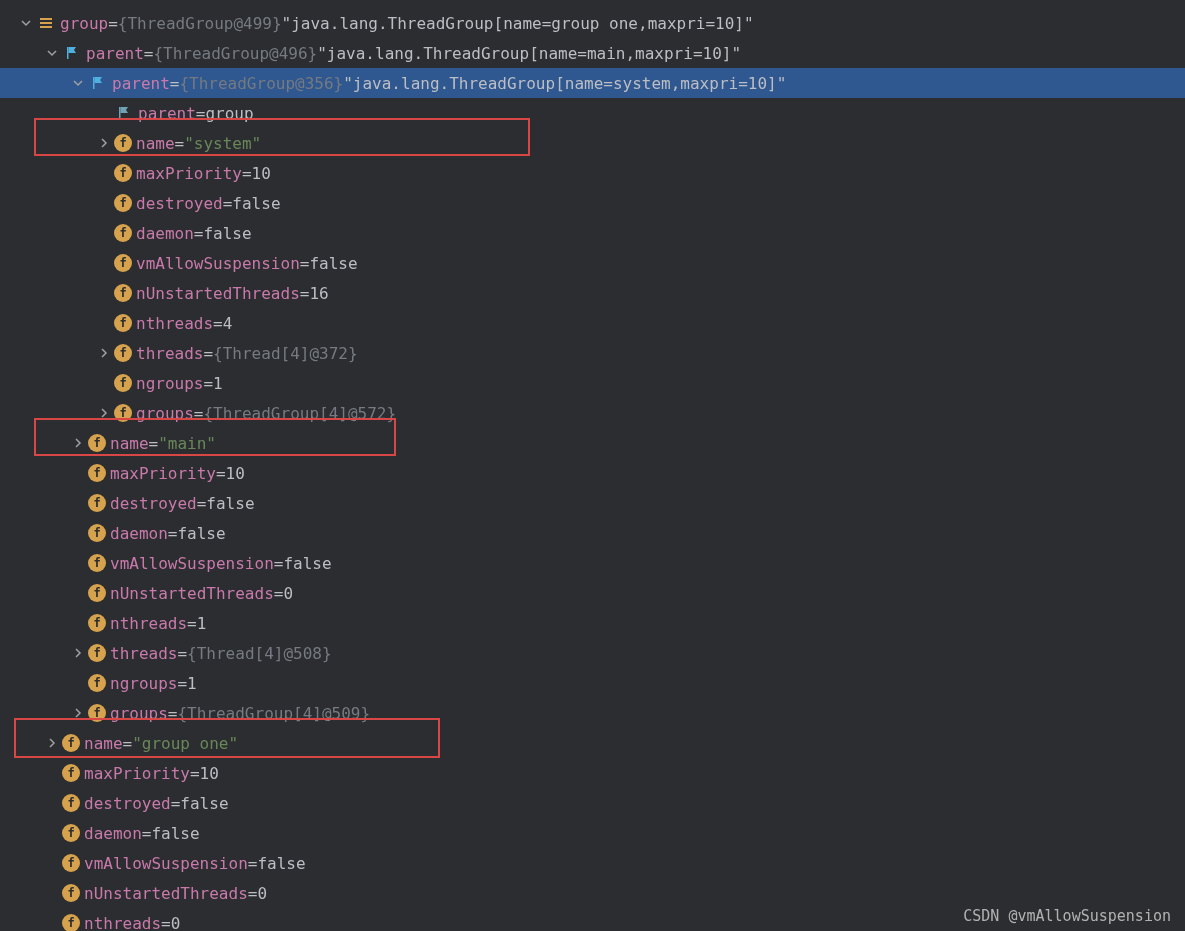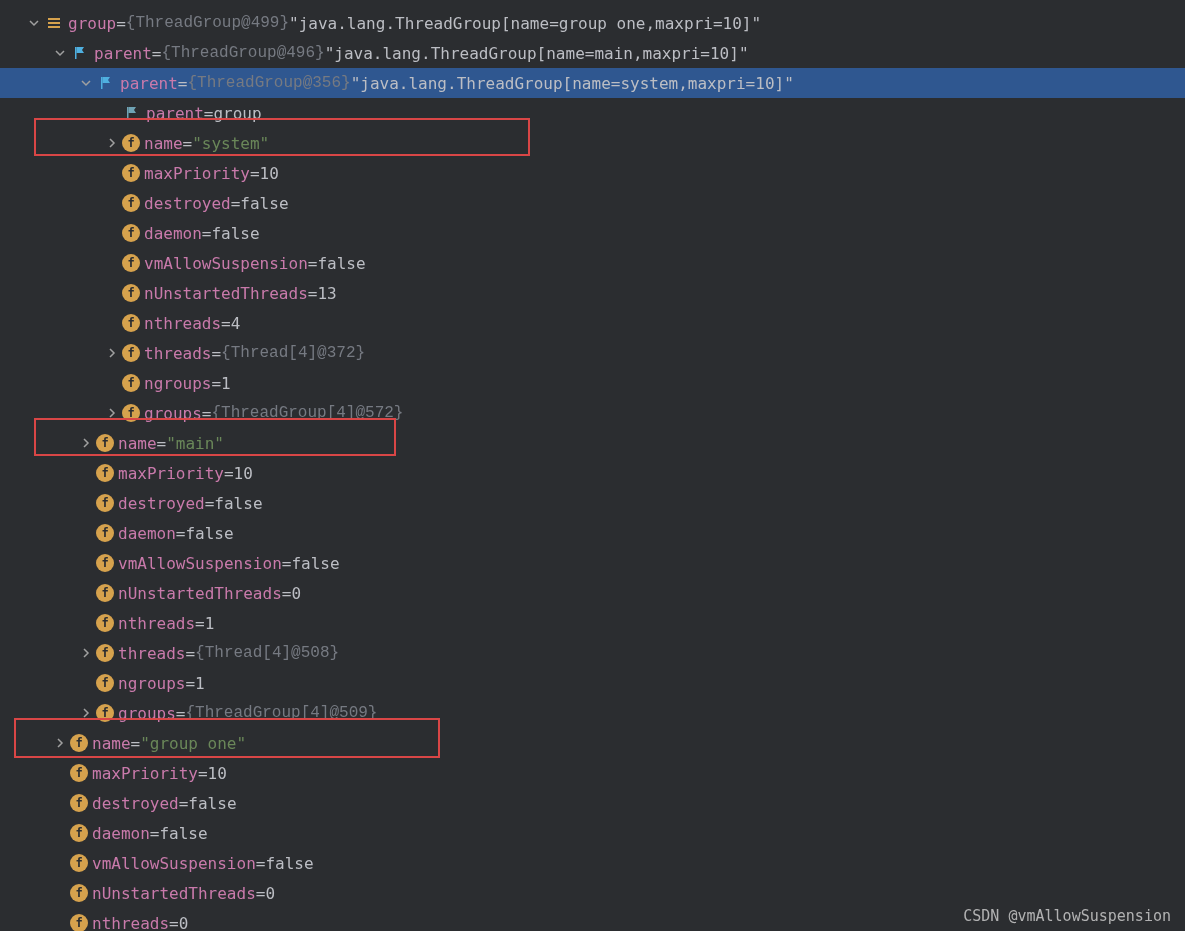--- a/index.html
+++ b/index.html
@@ -11,21 +11,21 @@
     width: 1185px;
     height: 931px;
     overflow: hidden;
     position: relative;
   }
   .tree { padding-top: 8px; }
   .row {
     display: flex;
     align-items: center;
     height: 30px;
-    padding-left: 24px;
+    padding-left: 16px;
     white-space: nowrap;
   }
   .row.selected {
     background: #2f5790;
   }
   .indent { display: inline-block; }
   .chevron {
     width: 20px;
     display: inline-flex;
     justify-content: center;
@@ -54,21 +54,21 @@
   .icon-flag {
     color: #4fb0e0;
     font-size: 14px;
   }
   .icon-bars {
     color: #d6a24d;
     font-size: 14px;
   }
   .var { color: #c97aab; }
   .eq { color: #bcbec4; }
-  .ref { color: #767a82; font-family: Liberation Mono, monospace; }
+  .ref { color: #767a82; }
   .str { color: #6a8759; }
   .val { color: #bcbec4; }
   .highlight-box {
     border: 2px solid #d94646;
     position: absolute;
     pointer-events: none;
   }
   .watermark {
     position: absolute;
     bottom: 6px;
@@ -193,21 +193,21 @@
       <span class="var">vmAllowSuspension</span>
       <span class="eq"> = </span>
       <span class="val">false</span>
     </div>
     <div class="row">
       <span class="indent" style="width:78px"></span>
       <span class="chevron"></span>
       <span class="icon icon-f">f</span>
       <span class="var">nUnstartedThreads</span>
       <span class="eq"> = </span>
-      <span class="val">13</span>
+      <span class="val">16</span>
     </div>
     <div class="row">
       <span class="indent" style="width:78px"></span>
       <span class="chevron"></span>
       <span class="icon icon-f">f</span>
       <span class="var">nthreads</span>
       <span class="eq"> = </span>
       <span class="val">4</span>
     </div>
     <div class="row">

